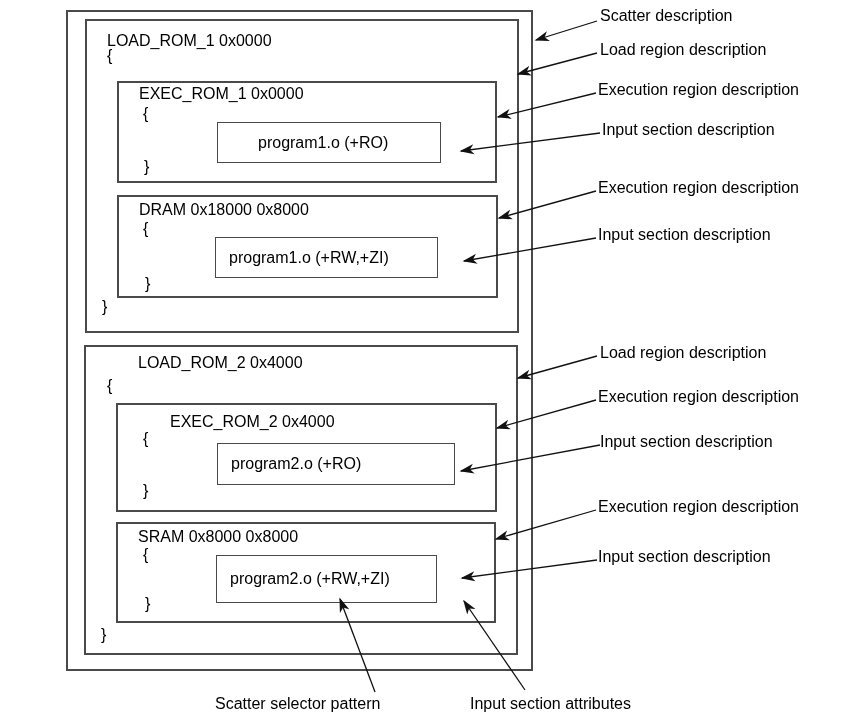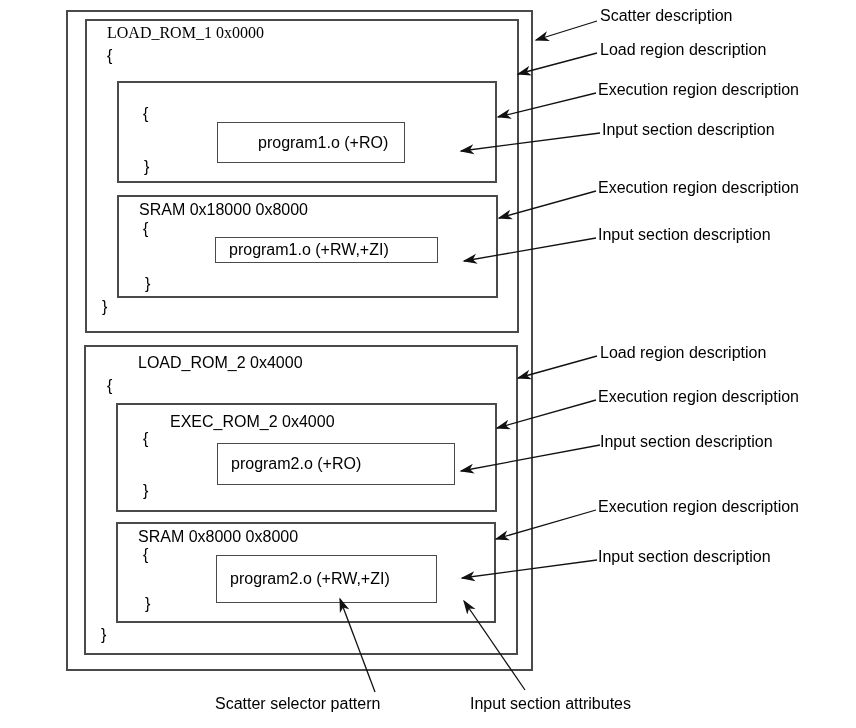--- a/index.html
+++ b/index.html
@@ -55,43 +55,44 @@
   <div class="box" style="left:117px; top:81px; width:380px; height:102px;"></div>
 
   <div class="box" style="left:117px; top:195px; width:381px; height:103px;"></div>
 
   <div class="box" style="left:84px; top:345px; width:434px; height:310px;"></div>
 
   <div class="box" style="left:116px; top:403px; width:381px; height:109px;"></div>
 
   <div class="box" style="left:116px; top:522px; width:380px; height:101px;"></div>
 
-  <div class="pbox" style="left:217px; top:122px; width:188px; height:41px;padding-left:40px;">
+  <div class="pbox" style="left:217px; top:122px; width:224px; height:41px;padding-left:40px;">
     <span>program1.o (+RO)</span>
   </div>
 
-  <div class="pbox" style="left:215px; top:237px; width:223px; height:26px;">
+  <div class="pbox" style="left:215px; top:237px; width:223px; height:41px;">
     <span>program1.o (+RW,+ZI)</span>
   </div>
 
   <div class="pbox" style="left:217px; top:443px; width:238px; height:42px;">
     <span>program2.o (+RO)</span>
   </div>
 
   <div class="pbox" style="left:216px; top:555px; width:221px; height:48px;">
     <span>program2.o (+RW,+ZI)</span>
   </div>
 
-  <div class="txt" style="left:107px; top:24px;font-family:Liberation Serif, serif;">LOAD_ROM_1 0x0000</div>
+  <div class="txt" style="left:107px; top:32px;">LOAD_ROM_1 0x0000</div>
   <div class="txt brace" style="left:107px; top:47px;">{</div>
 
+  <div class="txt" style="left:139px; top:85px;">EXEC_ROM_1 0x0000</div>
   <div class="txt brace" style="left:143px; top:105px;">{</div>
   <div class="txt brace" style="left:144px; top:158px;">}</div>
 
-  <div class="txt" style="left:139px; top:201px;">SRAM 0x18000 0x8000</div>
+  <div class="txt" style="left:139px; top:201px;">DRAM 0x18000 0x8000</div>
   <div class="txt brace" style="left:143px; top:220px;">{</div>
   <div class="txt brace" style="left:145px; top:275px;">}</div>
 
   <div class="txt brace" style="left:102px; top:298px;">}</div>
 
   <div class="txt" style="left:106px; top:354px;margin-left:32px;">LOAD_ROM_2 0x4000</div>
   <div class="txt brace" style="left:107px; top:377px;">{</div>
 
   <div class="txt" style="left:139px; top:413px;margin-left:31px;">EXEC_ROM_2 0x4000</div>
   <div class="txt brace" style="left:143px; top:430px;">{</div>

